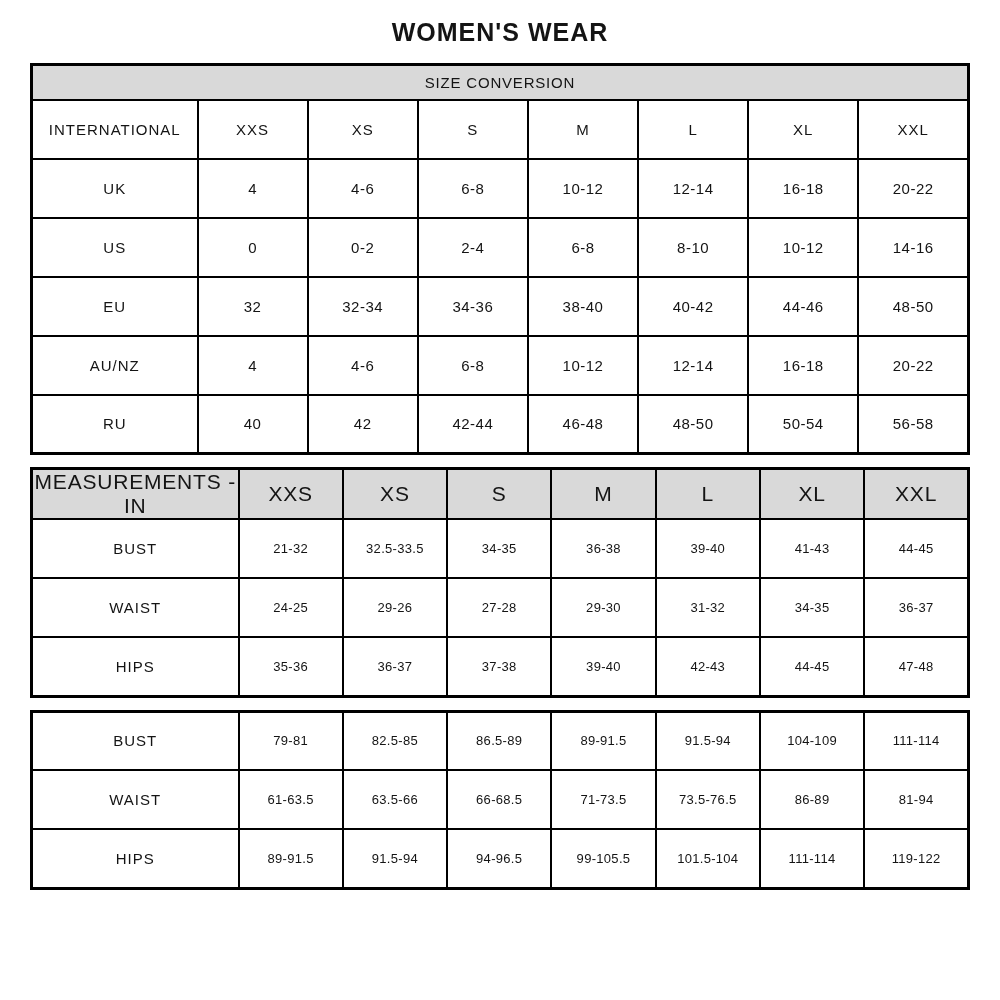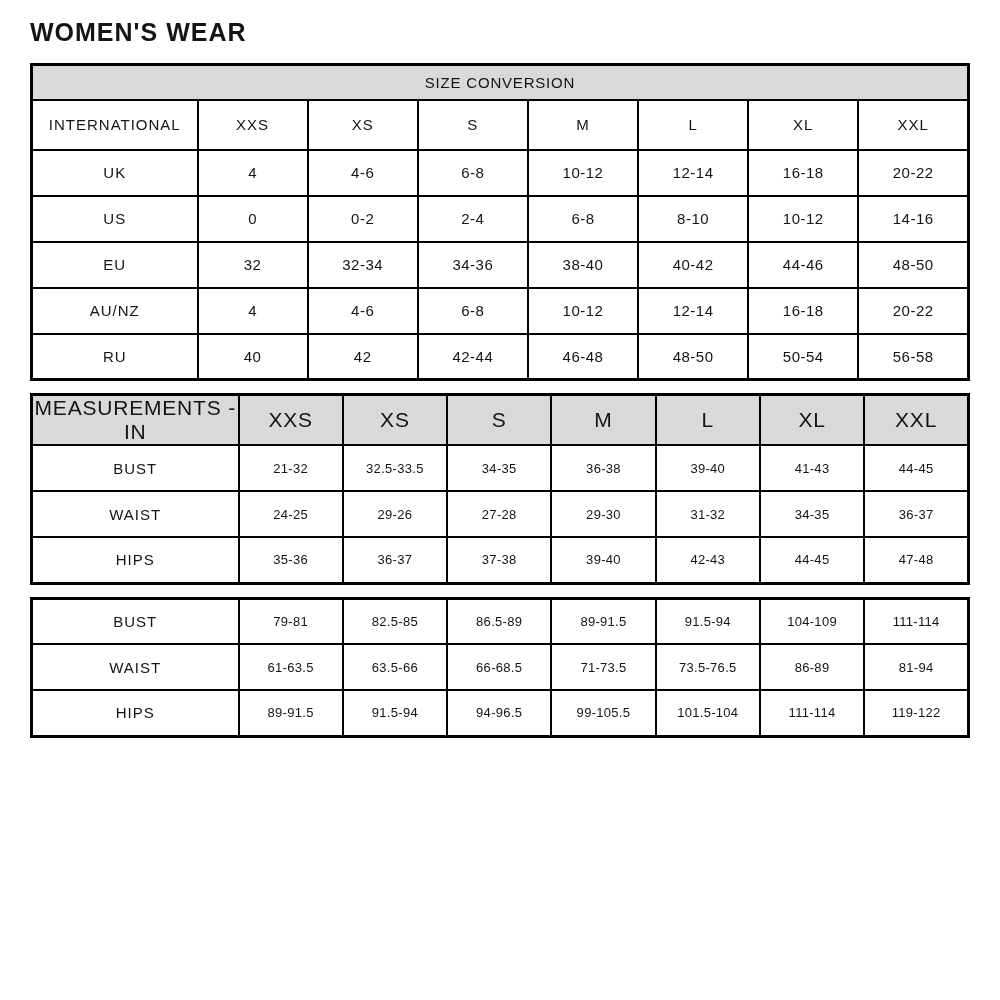--- a/index.html
+++ b/index.html
@@ -6,42 +6,43 @@
   html, body { margin: 0; padding: 0; }
   body {
     width: 1000px; height: 1000px; overflow: hidden;
     background: #ffffff;
     font-family: "Liberation Sans", sans-serif;
     color: var(--text, #141414);
   }
   .page { padding: 18px 30px 0 30px; }
   .title {
     margin: 0 0 16px 0;
+    text-align: center;
     font-size: 25px;
     font-weight: 700;
     letter-spacing: 1px;
     color: var(--text, #141414);
   }
   table.tbl {
     width: 940px;
     table-layout: fixed;
     border-collapse: collapse;
     border: 3px solid var(--border, #000000);
   }
   table.tbl + table.tbl { margin-top: 12px; }
   .tbl th, .tbl td {
     border: 2px solid var(--border, #000000);
     text-align: center;
     vertical-align: middle;
     padding: 0;
     font-weight: 400;
   }
   tr.band-row { height: 35px; }
-  tr.cols-row { height: 50px; }
-  tr.data-row { height: 46px; }
+  tr.cols-row { height: 59px; }
+  tr.data-row { height: 59px; }
   .band {
     background: var(--header-bg, #d9d9d9);
     font-weight: 700;
     font-size: 15px;
     letter-spacing: 0.8px;
   }
   .colhead { font-size: 15px; letter-spacing: 1px; font-weight: 400; }
   .rowlabel { font-size: 15px; letter-spacing: 1px; }
   .val { font-size: 15px; letter-spacing: 0.5px; }
   .m-tbl .band { font-size: 21px; }

